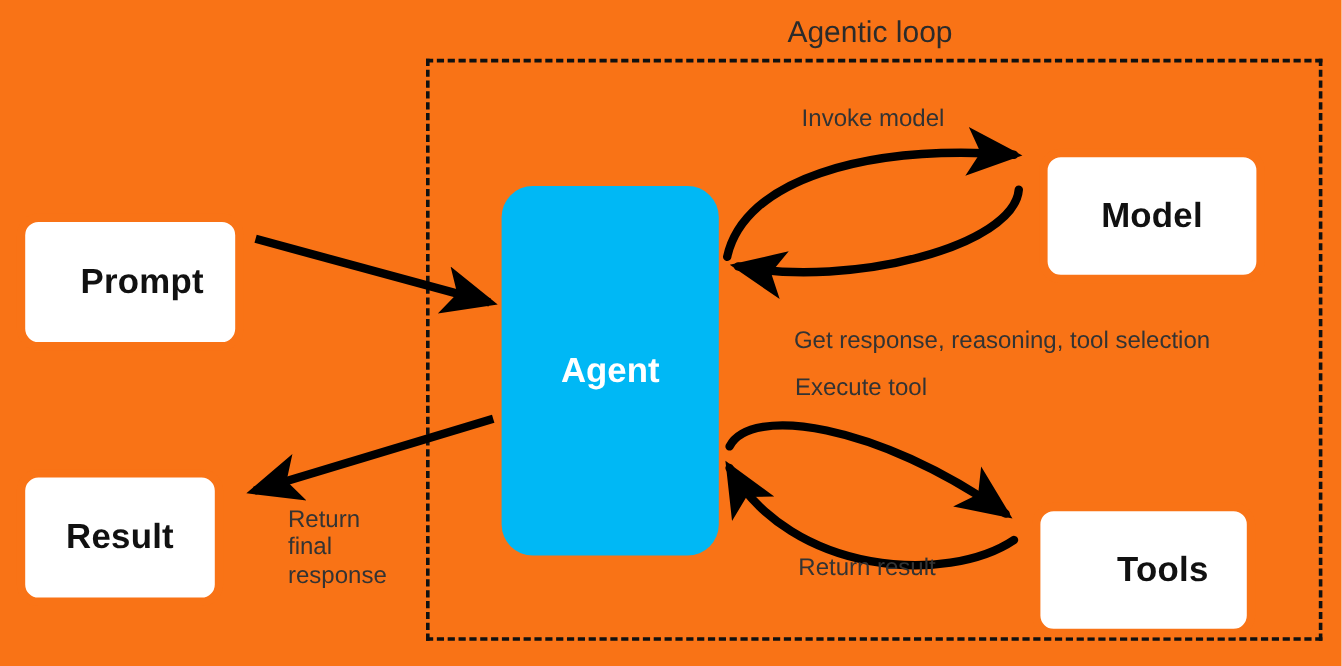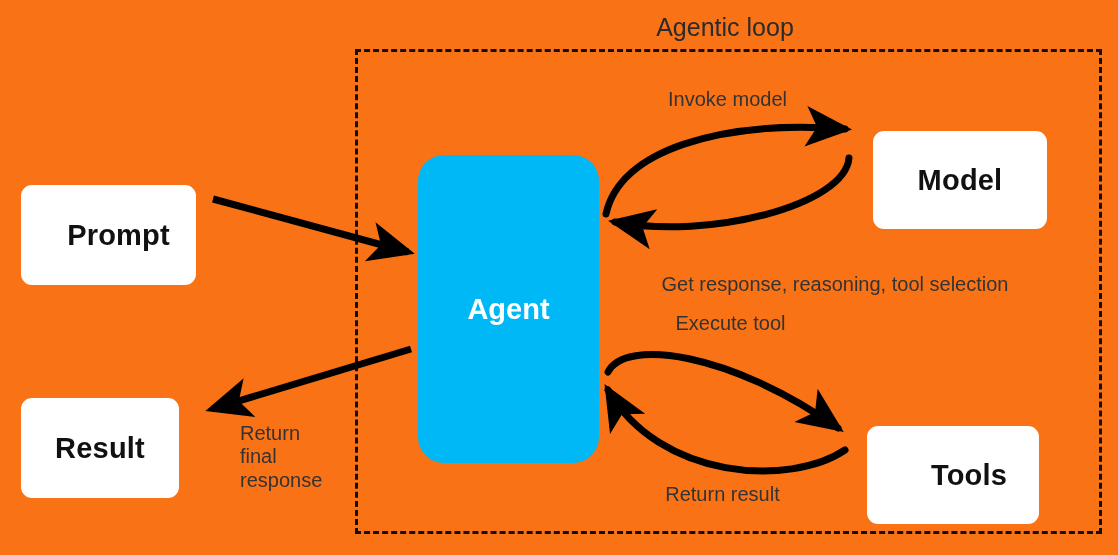--- a/index.html
+++ b/index.html
@@ -91,22 +91,22 @@
     font-size: 20px;
     color: #333333;
     line-height: 1.17;
     font-family: "Liberation Sans", sans-serif;
     white-space: pre-line;
   }
   #lbl-invoke-agent    { left: 238px; top: 140px; width: 120px; text-align: left; }
   #lbl-return-final    { left: 240px; top: 422px; width: 140px; text-align: left; }
   #lbl-invoke-model    { left: 585px; top: 88px;  width: 285px; text-align: center; }
   #lbl-get-response    { left: 600px; top: 240px; width: 470px; text-align: center; margin-top: 33px; }
-  #lbl-execute-tool    { left: 600px; top: 312px; width: 235px; text-align: center; padding-left: 13px; }
-  #lbl-return-result   { left: 605px; top: 483px; width: 235px; text-align: center; }
+  #lbl-execute-tool    { left: 600px; top: 312px; width: 235px; text-align: center; }
+  #lbl-return-result   { left: 605px; top: 462px; width: 235px; text-align: center; }
 
   svg.arrows {
     position: absolute;
     left: 0;
     top: 0;
     width: 1118px;
     height: 555px;
     pointer-events: none;
   }
 </style>

